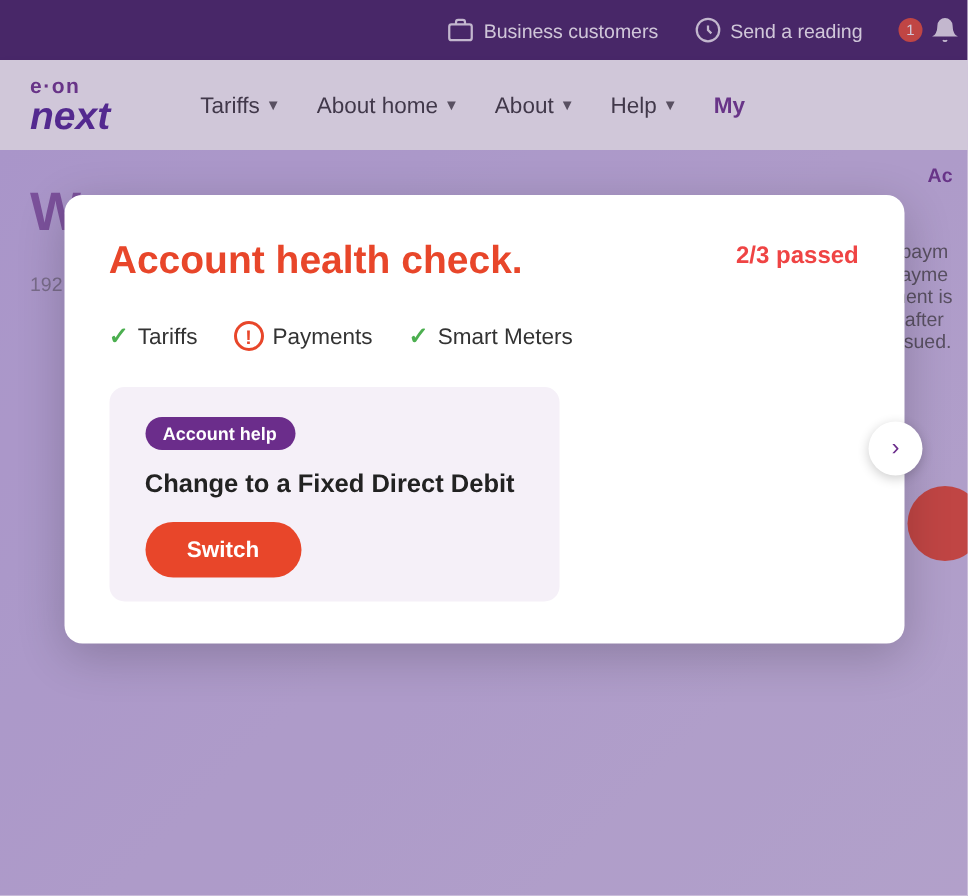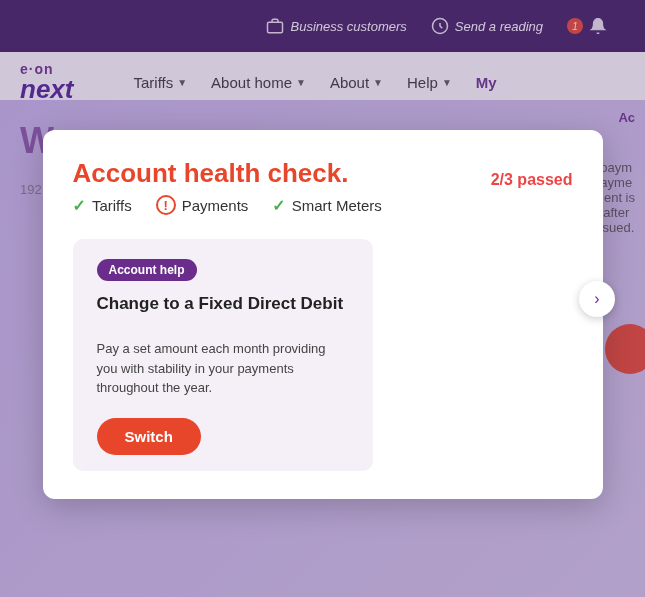--- a/index.html
+++ b/index.html
@@ -1,27 +1,26 @@
 <!DOCTYPE html>
 <html><head>
   <meta charset="utf-8">
   <style>
     * { box-sizing: border-box; margin: 0; padding: 0; }
     body { font-family: Arial, sans-serif; background: #e8e0f0; width: 645px; height: 597px; overflow: hidden; position: relative; }
 
     
     .top-bar {
       background: #3d1a5e;
-      height: 52px;
+      height: 40px;
       display: flex;
       align-items: center;
       justify-content: flex-end;
-      padding: 0 38px;
+      padding: 0 6px;
       gap: 24px;
-      font-style: italic;
     }
     .top-bar-item {
       display: flex;
       align-items: center;
       gap: 6px;
       color: white;
       font-size: 13px;
       cursor: pointer;
       text-decoration: none;
     }
@@ -137,22 +136,22 @@
     .modal {
       background: white;
       border-radius: 12px;
       padding: 28px 30px;
       width: 560px;
       box-shadow: 0 8px 32px rgba(0,0,0,0.2);
     }
     .modal-header {
       display: flex;
       justify-content: space-between;
-      align-items: flex-end;
-      margin-bottom: 6px;
+      align-items: flex-start;
+      margin-bottom: 25px;
     }
     .modal-title {
       color: #e8462a;
       font-size: 26px;
       font-weight: 900;
     }
     .passed-badge {
       color: #ef4444;
       font-size: 16px;
       font-weight: 700;
@@ -204,21 +203,21 @@
       font-weight: 600;
       padding: 4px 12px;
       border-radius: 20px;
       display: inline-block;
       margin-bottom: 12px;
     }
     .card-title {
       font-size: 17px;
       font-weight: 800;
       color: #222;
-      margin-bottom: 24px;
+      margin-bottom: 14px;
       line-height: 1.3;
     }
     .card-desc {
       font-size: 13px;
       color: #444;
       line-height: 1.5;
       margin-bottom: 20px;
     }
     .switch-btn {
       background: #e8462a;
@@ -348,19 +347,18 @@
 
       <div class="check-item">
         <span class="check-icon-green">✓</span>
         <span>Smart Meters</span>
       </div>
     </div>
 
     <div class="card">
       <div class="card-tag">Account help</div>
       <div class="card-title">Change to a Fixed Direct Debit</div>
-      <div class="card-desc">Pay a set amount each month providing you with stability in your payments throughout the year.</div>
       <button class="switch-btn">Switch</button>
     </div>
   </div>
 
   <div class="scroll-arrow">›</div>
 </div>
 
 </body></html>

